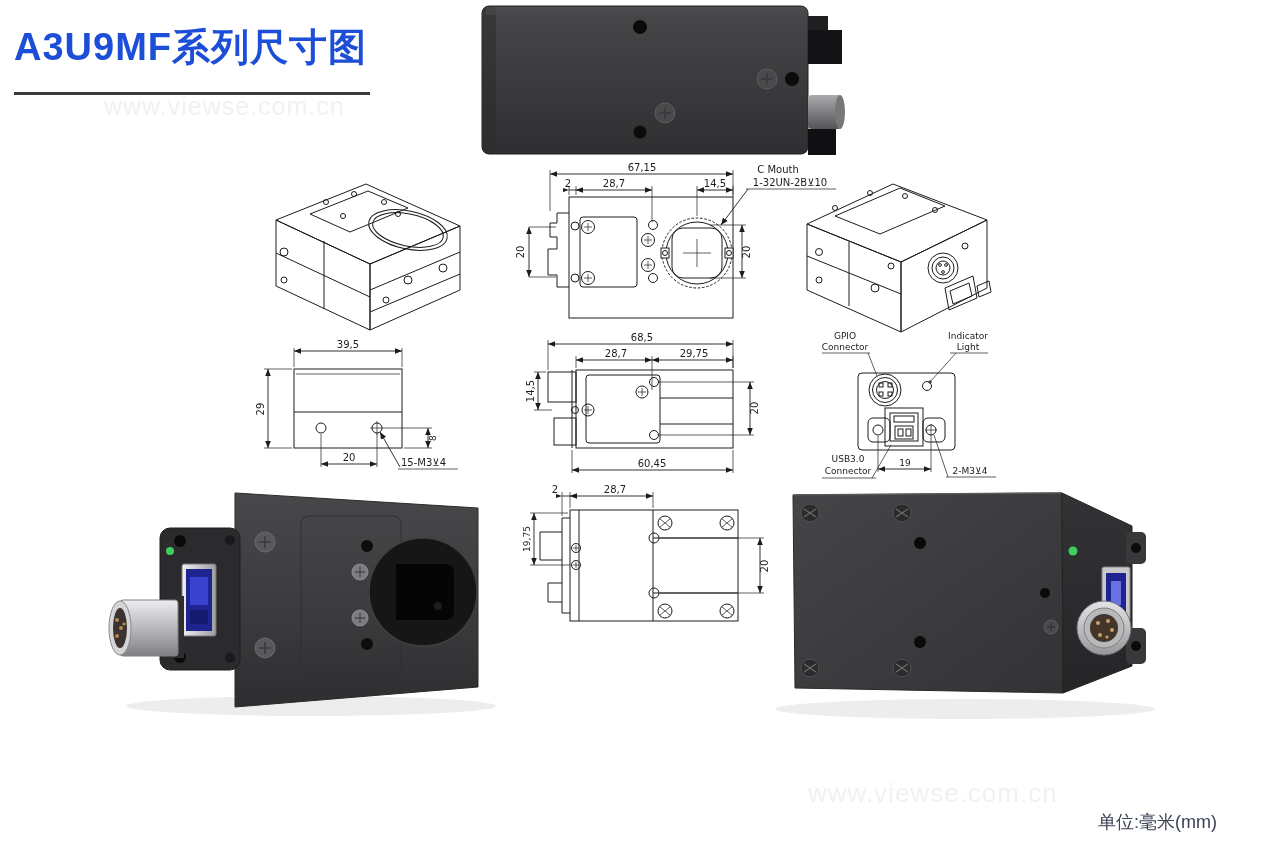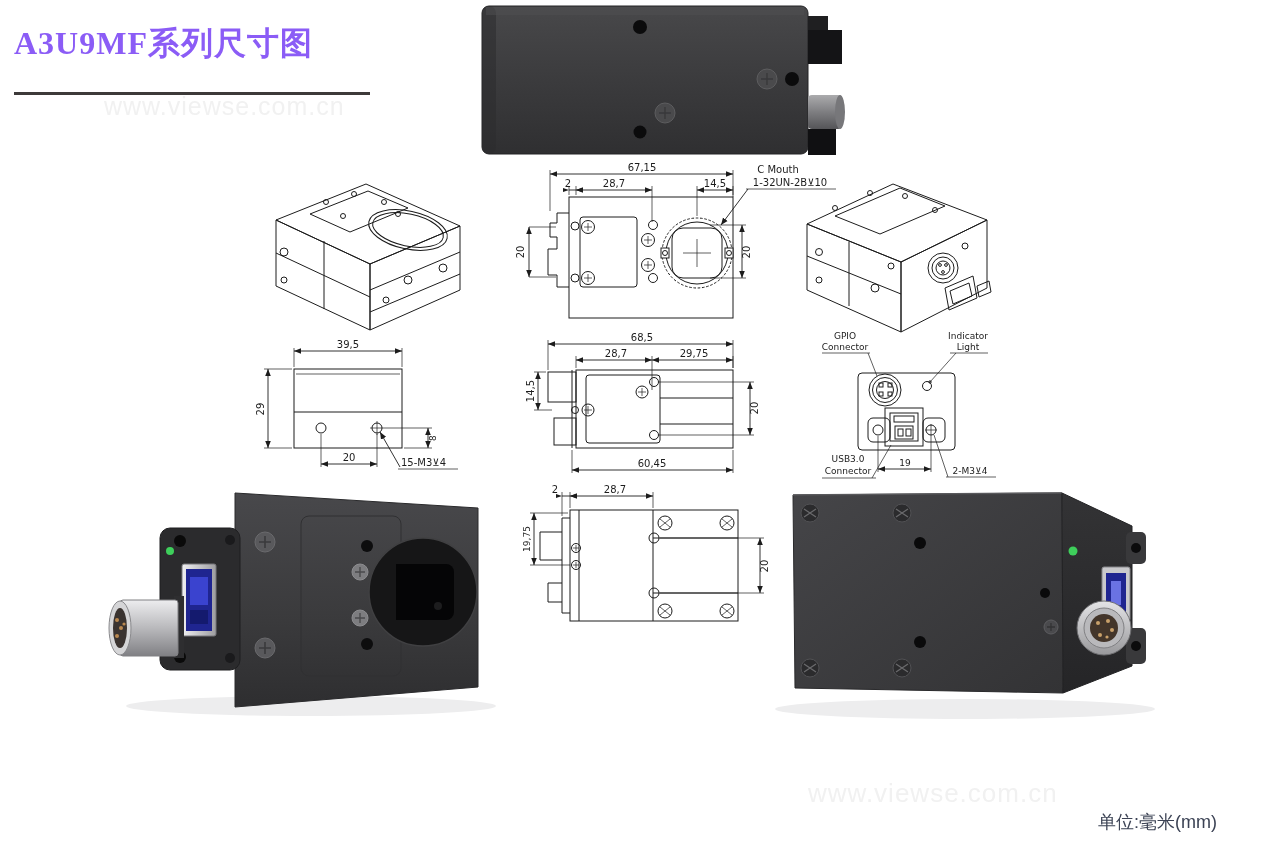--- a/index.html
+++ b/index.html
@@ -6,21 +6,21 @@
   #canvas{position:relative;width:1280px;height:861px;background:#ffffff;overflow:hidden;
           font-family:"Liberation Sans","DejaVu Sans",sans-serif;}
   .abs{position:absolute;}
   svg.view{position:absolute;overflow:visible;}
   .dt{font-family:"DejaVu Sans",sans-serif;font-size:10px;fill:#1c1c1c;}
   .dts{font-family:"DejaVu Sans",sans-serif;font-size:9px;fill:#1c1c1c;}
   .ln{stroke:#1c1c1c;stroke-width:1;fill:none;}
   .lnf{stroke:#1c1c1c;stroke-width:1;fill:#fff;}
   .ext{stroke:#1c1c1c;stroke-width:0.7;fill:none;}
   .dim{stroke:#1c1c1c;stroke-width:0.9;fill:none;}
-  #title{left:14px;top:22px;font-size:32px;font-weight:bold;color:#8b5cf6;letter-spacing:1px;font-family:Liberation Serif, serif;}
+  #title{left:14px;top:22px;font-size:38px;font-weight:bold;color:#1d4ed8;letter-spacing:1px;}
   #title-underline{left:14px;top:92px;width:356px;height:3px;background:#3d3a39;}
   .watermark{color:#f1f1f1;font-size:25px;letter-spacing:1px;}
   #wm-top{left:104px;top:92px;}
   #wm-bottom{left:808px;top:778px;font-size:26px;}
   #unit-label{left:1098px;top:810px;font-size:18px;color:#3b4254;}
 </style>
 </head>
 <body>
 
 <div id="canvas">

